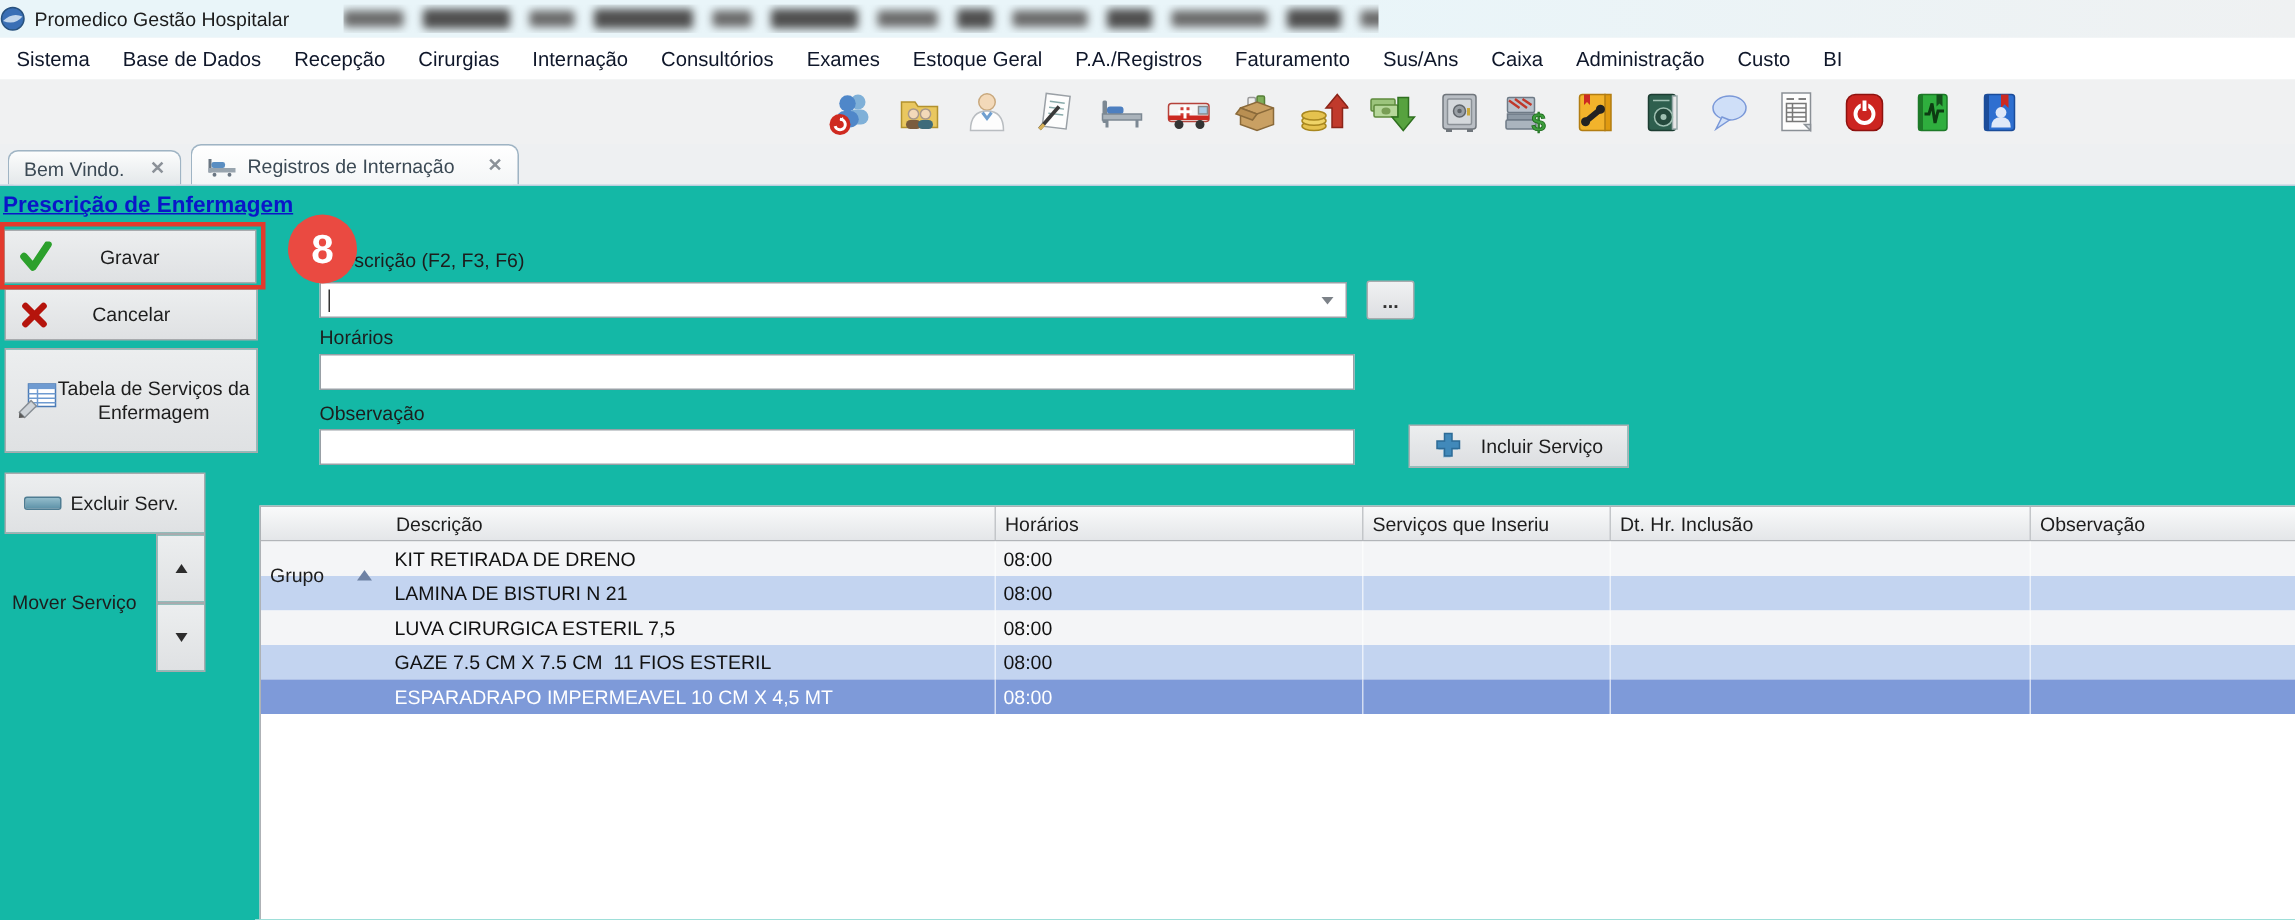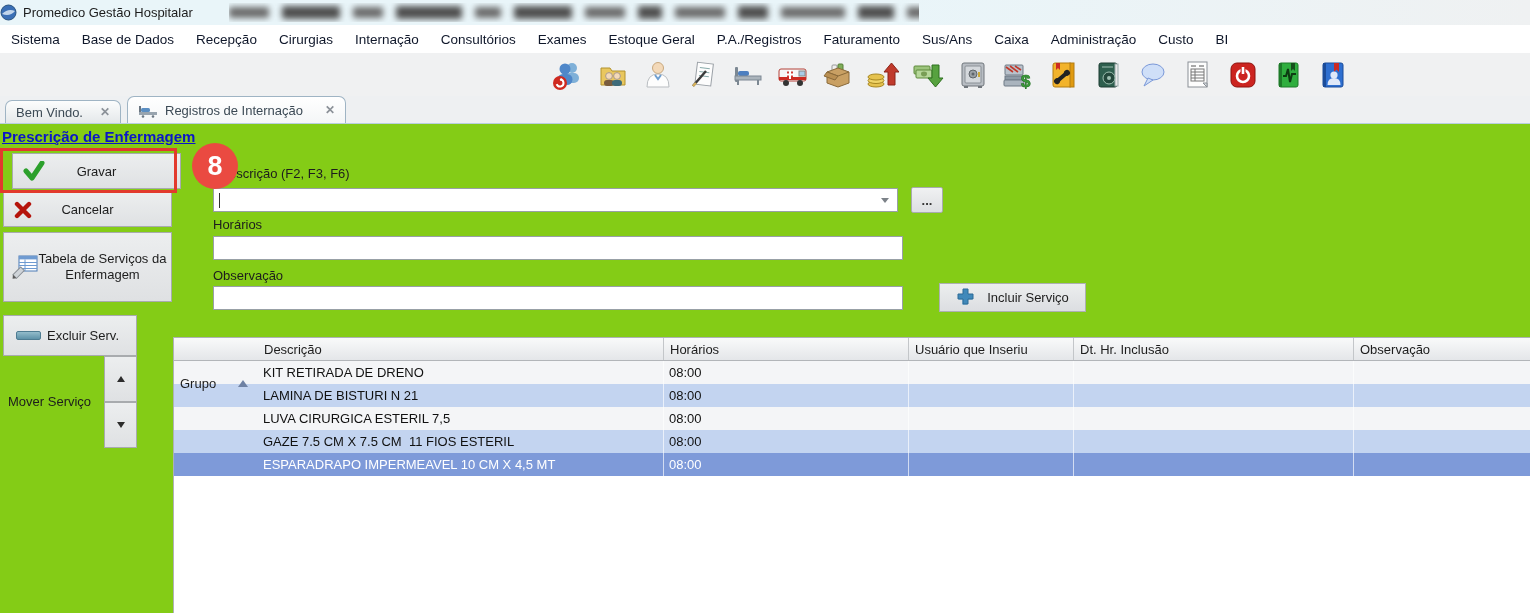--- a/index.html
+++ b/index.html
@@ -24,26 +24,26 @@
   .tb-icon svg { width:32px; height:32px; }
 
   
   .tabbar { position:relative; height:28px; background:#eef0f2; border-bottom:1px solid #b9cfde; }
   .tab { position:absolute; bottom:0; display:flex; align-items:center; gap:7px; border:1px solid #9fb4c4; border-bottom:none; border-radius:7px 7px 0 0; padding:0 10px; font-size:13px; color:#3c4a55; }
   .tab-inactive { left:5px; width:116px; height:23px; background:linear-gradient(#fcfdfd,#e4e8ea); }
   .tab-active { left:127px; width:219px; height:27px; background:linear-gradient(#ffffff,#f4f6f7); }
   .tab .close-x { color:#8b9198; font-weight:bold; font-size:12px; margin-left:auto; }
 
   
-  .content { position:absolute; top:124px; left:0; right:0; bottom:0; background:#84cc16; }
+  .content { position:absolute; top:124px; left:0; right:0; bottom:0; background:#14b8a6; }
   .page-title { position:absolute; left:2px; top:4px; font-size:15px; font-weight:bold; color:#0a16c8; text-decoration:underline; }
 
   .side-btn { position:absolute; background:linear-gradient(#eceeef,#dfe1e3); border:1px solid #a8abae; display:flex; align-items:center; justify-content:center; font-size:13px; color:#1d1d1d; text-align:center; }
   .side-btn .btn-ico { position:absolute; left:10px; display:flex; align-items:center; }
-  #btn-gravar   { left:12px;  top:29px;  width:169px; height:36px; }
+  #btn-gravar   { left:2px;  top:29px;  width:169px; height:36px; }
   #btn-cancelar { left:3px;  top:68px;  width:169px; height:35px; }
   #btn-tabela   { left:3px;  top:108px; width:169px; height:70px; line-height:1.25; padding-left:34px; padding-right:4px; }
   #btn-tabela .btn-ico { left:8px; }
   #btn-excluir  { left:3px;  top:191px; width:134px; height:41px; padding-left:26px; }
   #btn-excluir .btn-ico { left:12px; }
   .bar-ico { width:25px; height:9px; border:1px solid #4e7c92; border-radius:2px; background:linear-gradient(#93bccb,#5e92a8); }
   .mover-label { position:absolute; left:8px; top:270px; font-size:13px; color:#1d1d1d; }
   #btn-move-up   { left:104px; top:232px; width:33px; height:46px; }
   #btn-move-down { left:104px; top:278px; width:33px; height:46px; }
   .tri-up   { width:0; height:0; border-left:4px solid transparent; border-right:4px solid transparent; border-bottom:6px solid #2c2c2c; }
@@ -401,21 +401,21 @@
     </div>
 
     <div class="grid">
       <div class="grid-header">
         <div class="gh-cell c0">
             <span>Grupo</span>
             <span class="sort-up"></span>
           </div>
         <div class="gh-cell c1">Descrição</div>
         <div class="gh-cell c2">Horários</div>
-        <div class="gh-cell c3">Usuário que Inseriu</div>
+        <div class="gh-cell c3">Serviços que Inseriu</div>
         <div class="gh-cell c4">Dt. Hr. Inclusão</div>
         <div class="gh-cell c5">Observação</div>
       </div>
 
       <div class="grid-row row-light">
         <div class="g-cell c0 num">1</div>
         <div class="g-cell c1">KIT RETIRADA DE DRENO</div>
         <div class="g-cell c2">08:00</div>
         <div class="g-cell c3"></div>
         <div class="g-cell c4"></div>

